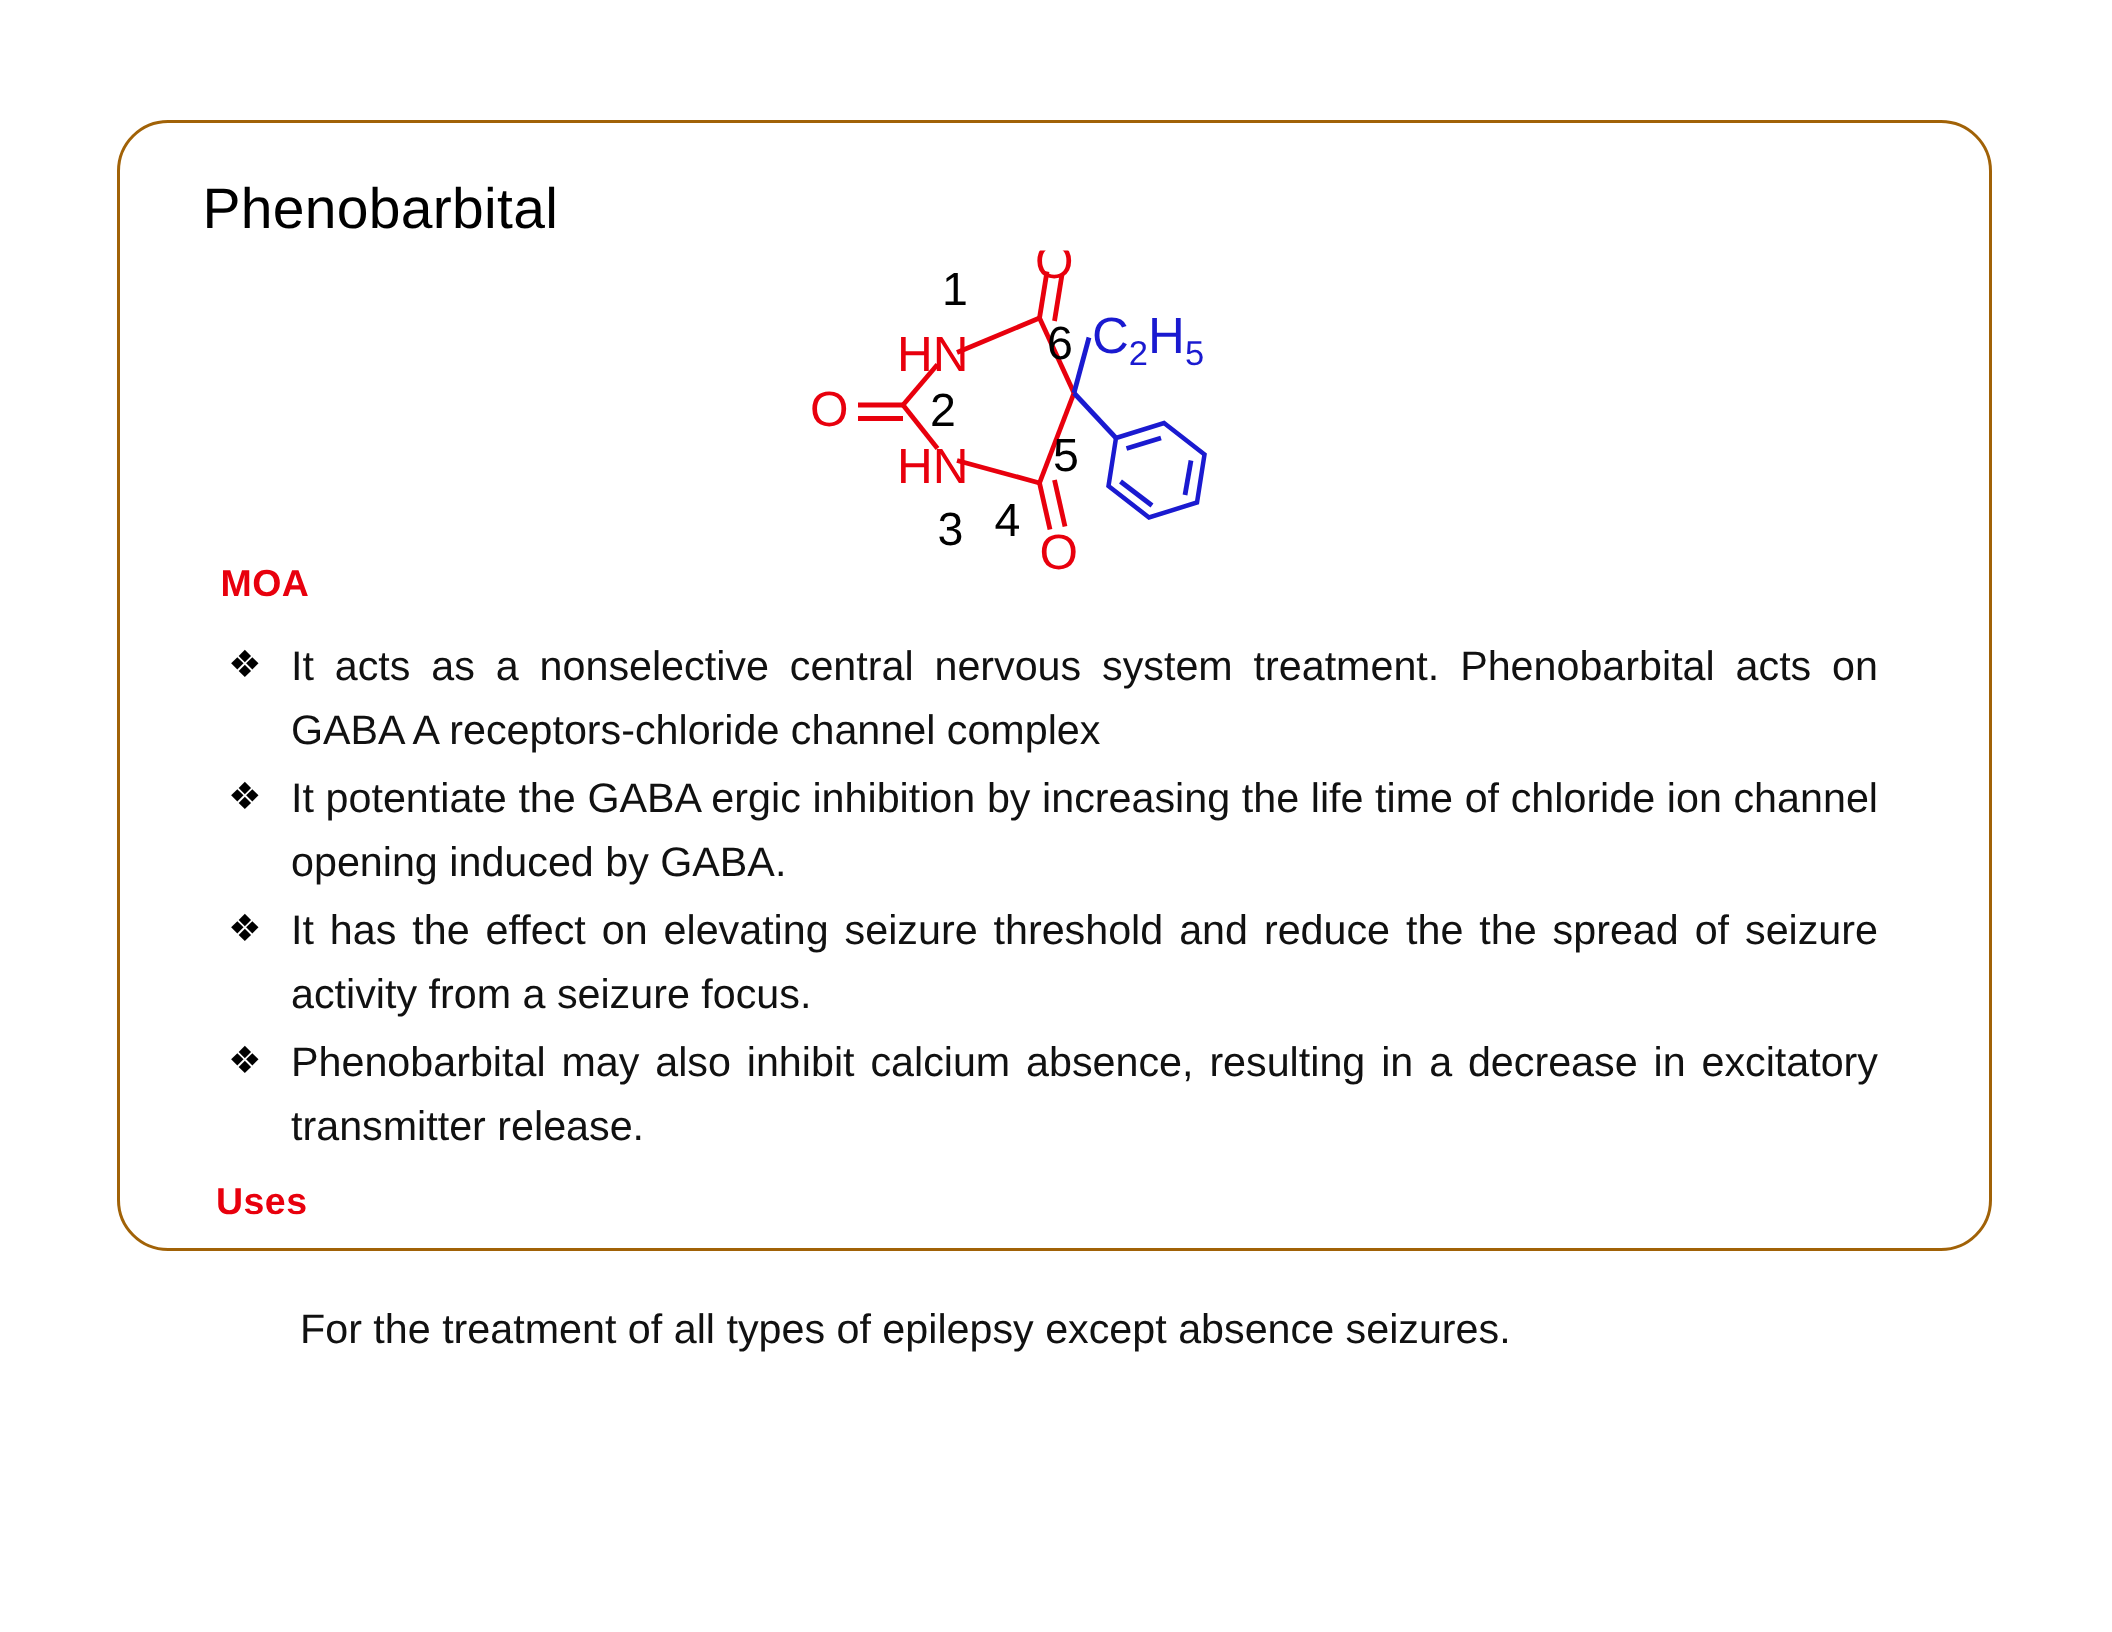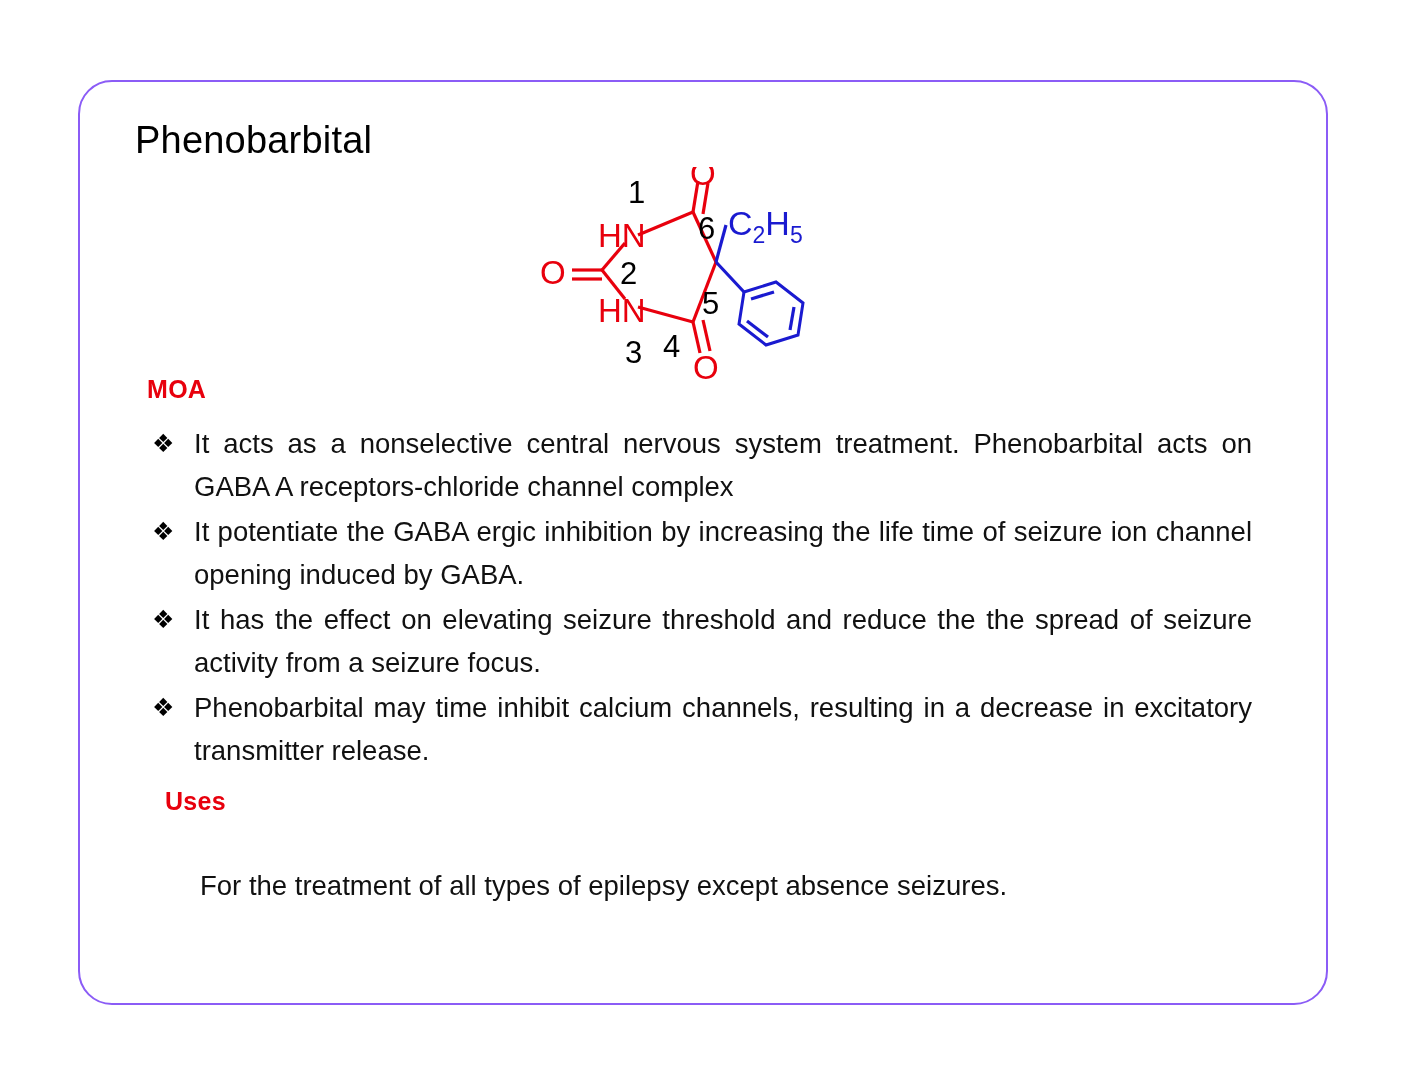--- a/index.html
+++ b/index.html
@@ -12,22 +12,22 @@
     height: 1088px;
     font-family: "Liberation Sans", sans-serif;
     color: #000000;
     overflow: hidden;
   }
   .slide {
     position: absolute;
     left: 78px;
     top: 80px;
     width: 1250px;
-    height: 925px;
-    border: 2px solid #8b5cf6;
+    height: 754px;
+    border: 2px solid #a16207;
     border-radius: 34px;
     box-sizing: border-box;
     background: #ffffff;
   }
   .title {
     position: absolute;
     left: 55px;
     top: 37px;
     font-size: 38px;
     font-weight: normal;
@@ -47,21 +47,21 @@
 
   
   .sec-head {
     position: absolute;
     color: #e8000d;
     font-weight: bold;
     font-size: 25px;
     letter-spacing: 0.3px;
   }
   .moa-head { left: 67px; top: 293px; }
-  .uses-head { left: 85px; top: 705px; }
+  .uses-head { left: 64px; top: 705px; }
 
   
   .bullets {
     position: absolute;
     left: 62px;
     top: 340px;
     width: 1110px;
   }
   .bullet {
     position: relative;
@@ -164,28 +164,28 @@
 
   <div class="sec-head moa-head">MOA</div>
 
   <div class="bullets">
     <div class="bullet">
       <span class="mark">❖</span>
       <span class="txt justify">It acts as a nonselective central nervous system treatment. Phenobarbital acts on GABA A receptors-chloride channel complex</span>
     </div>
     <div class="bullet">
       <span class="mark">❖</span>
-      <span class="txt justify">It  potentiate the GABA ergic inhibition by increasing the life time of seizure ion channel opening induced by GABA.</span>
+      <span class="txt justify">It  potentiate the GABA ergic inhibition by increasing the life time of chloride ion channel opening induced by GABA.</span>
     </div>
     <div class="bullet">
       <span class="mark">❖</span>
       <span class="txt justify"> It has the effect on elevating seizure threshold and reduce the the spread of seizure activity from a seizure focus.</span>
     </div>
     <div class="bullet">
       <span class="mark">❖</span>
-      <span class="txt justify">Phenobarbital may time inhibit calcium channels, resulting in a decrease in excitatory transmitter release.</span>
+      <span class="txt justify">Phenobarbital may also inhibit calcium absence, resulting in a decrease in excitatory transmitter release.</span>
     </div>
   </div>
 
   <div class="sec-head uses-head">Uses</div>
   <div class="uses-text">For the treatment of all types of epilepsy except absence seizures.</div>
 
 </div>
 
 </body></html>

